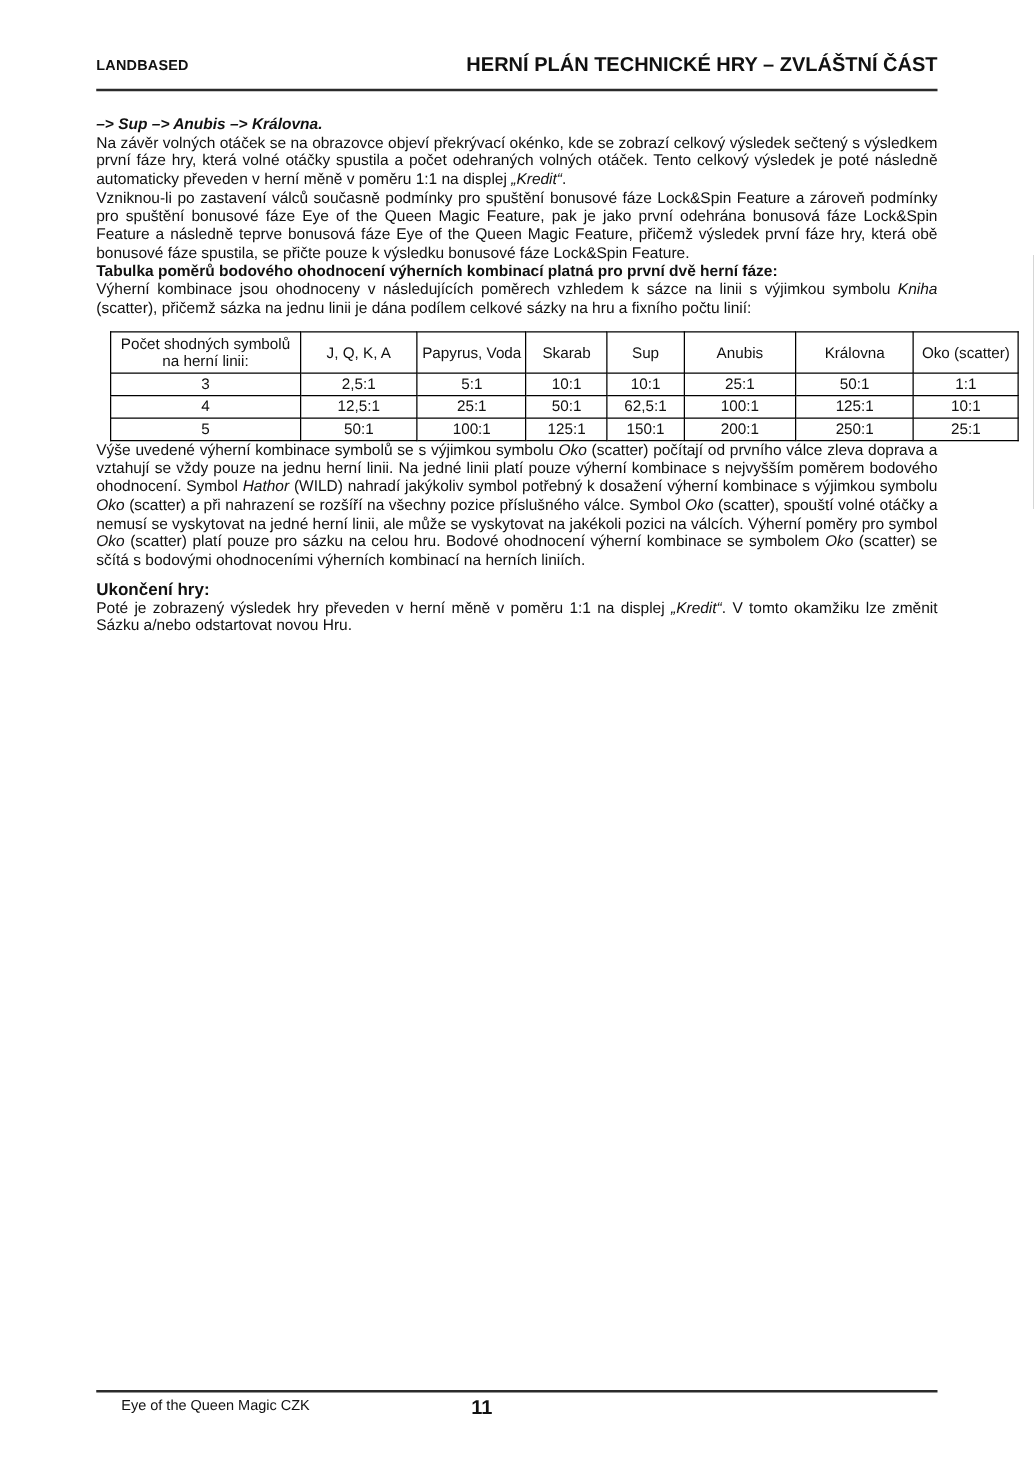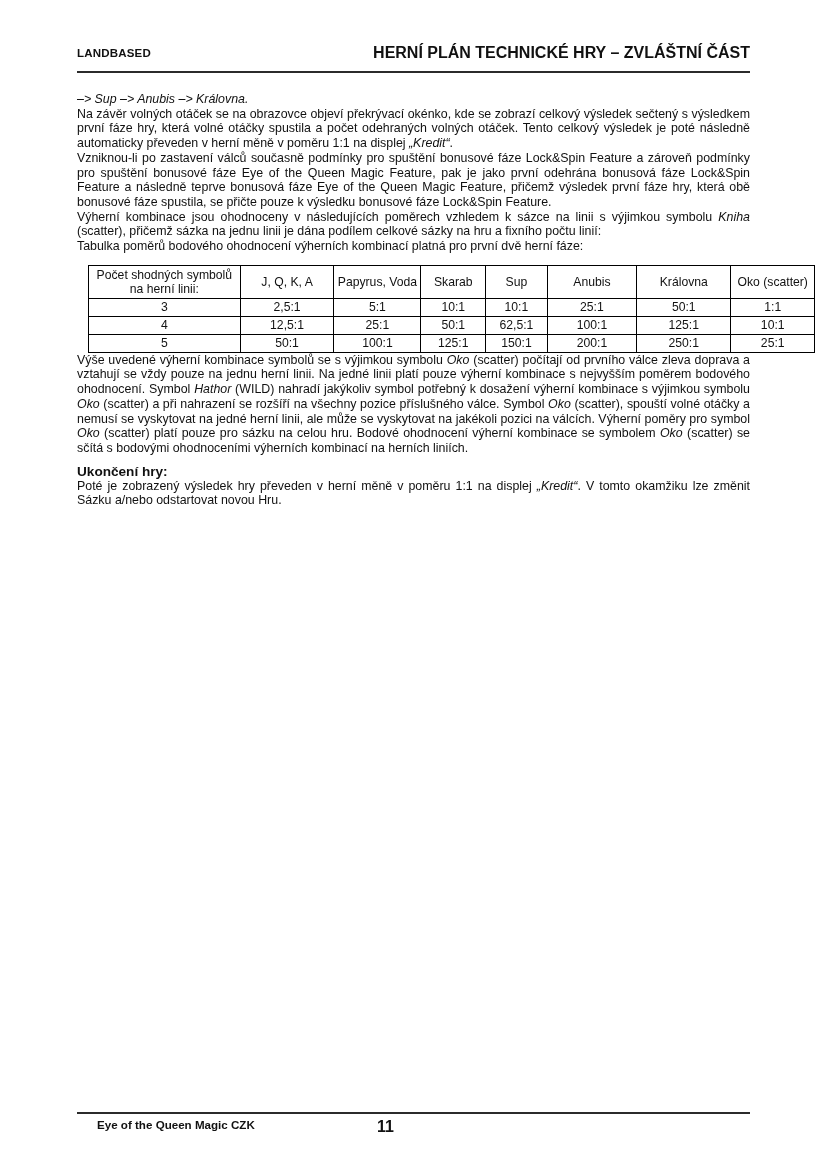--- a/index.html
+++ b/index.html
@@ -46,21 +46,21 @@
   }
 
   
   .body { margin-top: 19px; }
   p.para {
     margin: 0;
     font-size: 12.4px;
     line-height: 14.7px;
     text-align: justify;
   }
-  p.noj { text-align: left; }
+  p.noj { text-align: left; font-weight: bold; }
   .gap { margin-top: 14.7px; }
   .seg-i { font-style: italic; }
 
   
   table.payout {
     border-collapse: collapse;
     margin: 11px 0 0 11px;
     width: 727px;
     table-layout: fixed;
   }
@@ -89,21 +89,21 @@
   
   .footer {
     position: absolute;
     left: 77px;
     right: 77px;
     top: 1112px;
   }
   .footer-rule { border-top: 2px solid #2b2b2b; height: 0; }
   .footer-left {
     margin-top: 4px;
-    font-weight: bold;
+    font-weight: normal;
     font-size: 11.6px;
     padding-left: 20px;
   }
   .footer-page {
     position: absolute;
     left: 300px;
     top: 6px;
     font-weight: bold;
     font-size: 16px;
   }
@@ -119,22 +119,22 @@
       <div class="header-right">
         <div class="header-title">HERNÍ PLÁN TECHNICKÉ HRY – ZVLÁŠTNÍ ČÁST</div>
       </div>
     </div>
     <div class="rule"></div>
 
     <div class="body">
       <p class="para noj"><span class="seg-i">–&gt; Sup –&gt; Anubis –&gt; Královna.</span></p>
       <p class="para"><span>Na závěr volných otáček se na obrazovce objeví překrývací okénko, kde se zobrazí celkový výsledek sečtený s výsledkem první fáze hry, která volné otáčky spustila a počet odehraných volných otáček. Tento celkový výsledek je poté následně automaticky převeden v herní měně v poměru 1:1 na displej </span><span class="seg-i">„Kredit“</span><span>.</span></p>
       <p class="para gap"><span>Vzniknou-li po zastavení válců současně podmínky pro spuštění bonusové fáze Lock&amp;Spin Feature a zároveň podmínky pro spuštění bonusové fáze Eye of the Queen Magic Feature, pak je jako první odehrána bonusová fáze Lock&amp;Spin Feature a následně teprve bonusová fáze Eye of the Queen Magic Feature, přičemž výsledek první fáze hry, která obě bonusové fáze spustila, se přičte pouze k výsledku bonusové fáze Lock&amp;Spin Feature.</span></p>
+      <p class="para gap noj">Tabulka poměrů bodového ohodnocení výherních kombinací platná pro první dvě herní fáze:</p>
       <p class="para"><span>Výherní kombinace jsou ohodnoceny v následujících poměrech vzhledem k sázce na linii s výjimkou symbolu </span><span class="seg-i">Kniha</span><span> (scatter), přičemž sázka na jednu linii je dána podílem celkové sázky na hru a fixního počtu linií:</span></p>
-      <p class="para gap noj">Tabulka poměrů bodového ohodnocení výherních kombinací platná pro první dvě herní fáze:</p>
 
       <table class="payout">
         <colgroup>
           <col style="width:20.9%">
           <col style="width:12.9%">
           <col style="width:12.0%">
           <col style="width:8.9%">
           <col style="width:8.5%">
           <col style="width:12.3%">
           <col style="width:13.0%">

